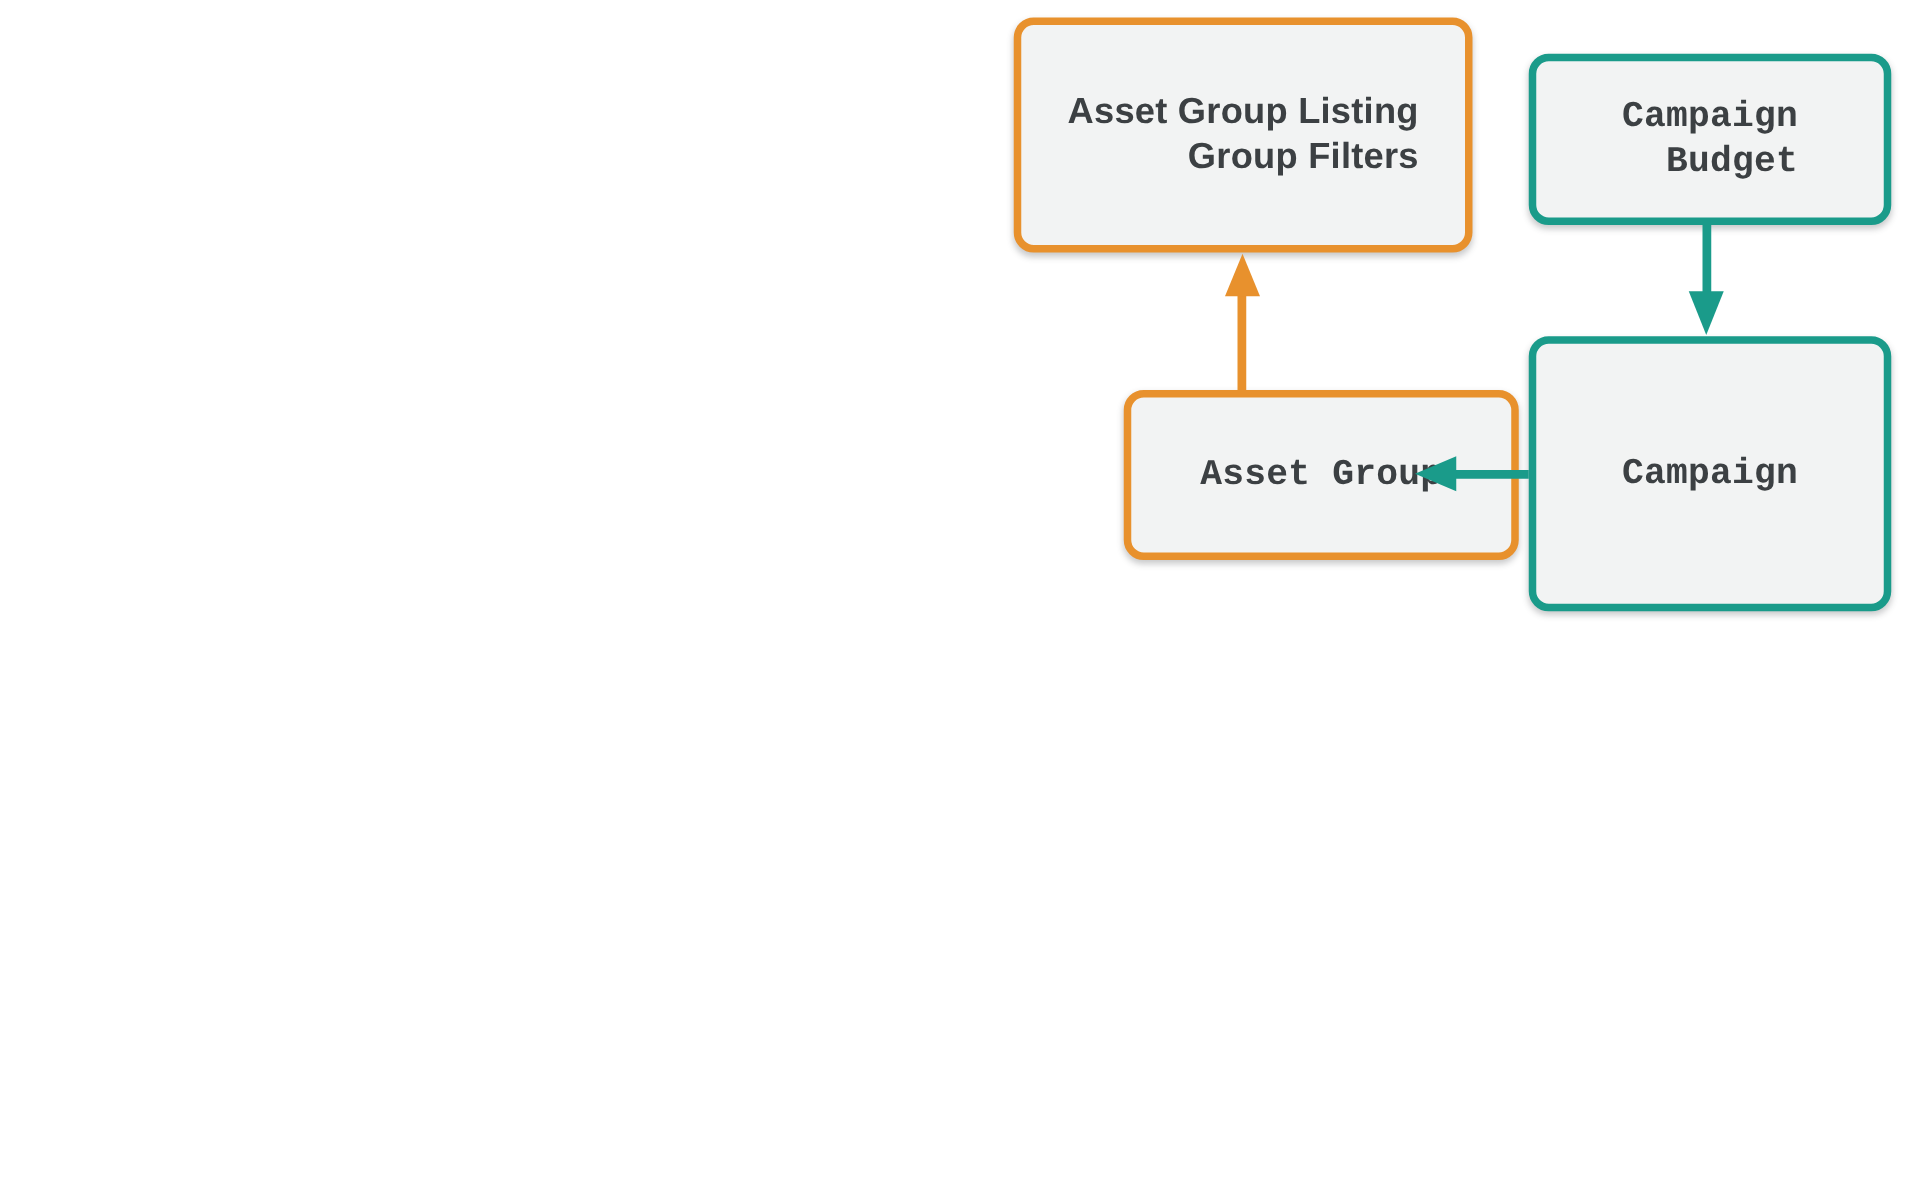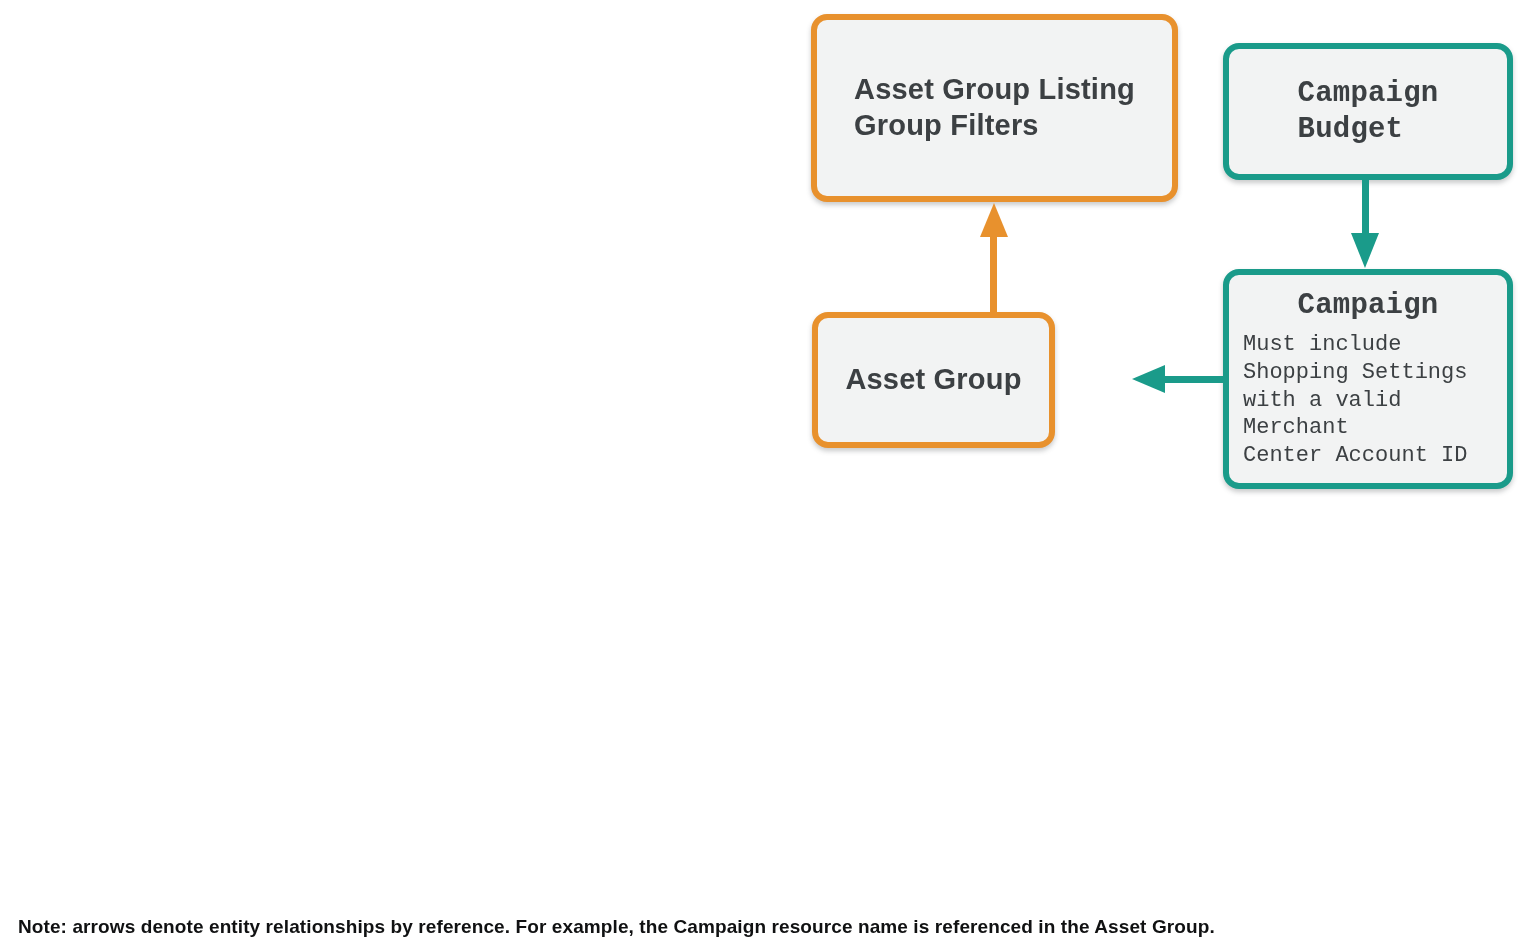--- a/index.html
+++ b/index.html
@@ -27,21 +27,21 @@
     height: 948px;
   }
   .node {
     position: absolute;
     background: var(--box-fill);
     border-radius: 16px;
     display: flex;
     flex-direction: column;
     align-items: center;
     justify-content: center;
-    text-align: left;
+    text-align: right;
     box-shadow: 0 3px 5px rgba(60,64,67,0.28);
     padding: 10px 14px;
   }
   .node.orange { border: 6px solid var(--orange); }
   .node.teal   { border: 6px solid var(--teal); font-family: Liberation Mono, monospace; }
   .node-title {
     font-size: 29px;
     font-weight: 700;
     color: var(--title-text);
     line-height: 1.24;
@@ -52,21 +52,21 @@
     font-size: 22px;
     font-weight: 400;
     color: var(--subtitle-text);
     line-height: 1.27;
     white-space: pre-line;
     margin-top: 7px;
   }
   
   #node-algf        { left: 811px; top: 14px;  width: 367px; height: 188px; }
   #node-budget      { left: 1223px; top: 43px; width: 290px; height: 137px; }
-  #node-asset-group { left: 812px; top: 312px; width: 243px; height: 136px; }
+  #node-asset-group { left: 899px; top: 312px; width: 316px; height: 136px; font-family: Liberation Mono, monospace; }
   #node-campaign    { left: 1223px; top: 269px; width: 290px; height: 220px; }
 
   
   .arrow { position: absolute; }
   .shaft { position: absolute; }
   .head  { position: absolute; width: 0; height: 0; }
 
   
   #arrow-up .shaft {
     left: 990px; top: 234px; width: 7px; height: 78px;
@@ -128,36 +128,31 @@
     <div class="node-title">Campaign
 Budget</div>
   </div>
 
   <div class="node orange" id="node-asset-group">
     <div class="node-title">Asset Group</div>
   </div>
 
   <div class="node teal" id="node-campaign">
     <div class="node-title">Campaign</div>
-    <div class="node-subtitle">Must include
-Shopping Settings
-with a valid Merchant
-Center Account ID</div>
   </div>
 
   <div class="arrow" id="arrow-up">
     <div class="shaft"></div>
     <div class="head"></div>
   </div>
 
   <div class="arrow" id="arrow-down">
     <div class="shaft"></div>
     <div class="head"></div>
   </div>
 
   <div class="arrow" id="arrow-left">
     <div class="shaft"></div>
     <div class="head"></div>
   </div>
 
-  <div class="note">Note: arrows denote entity relationships by reference. For example, the Campaign resource name is referenced in the Asset Group.</div>
 
 </div>
 
 </body></html>

